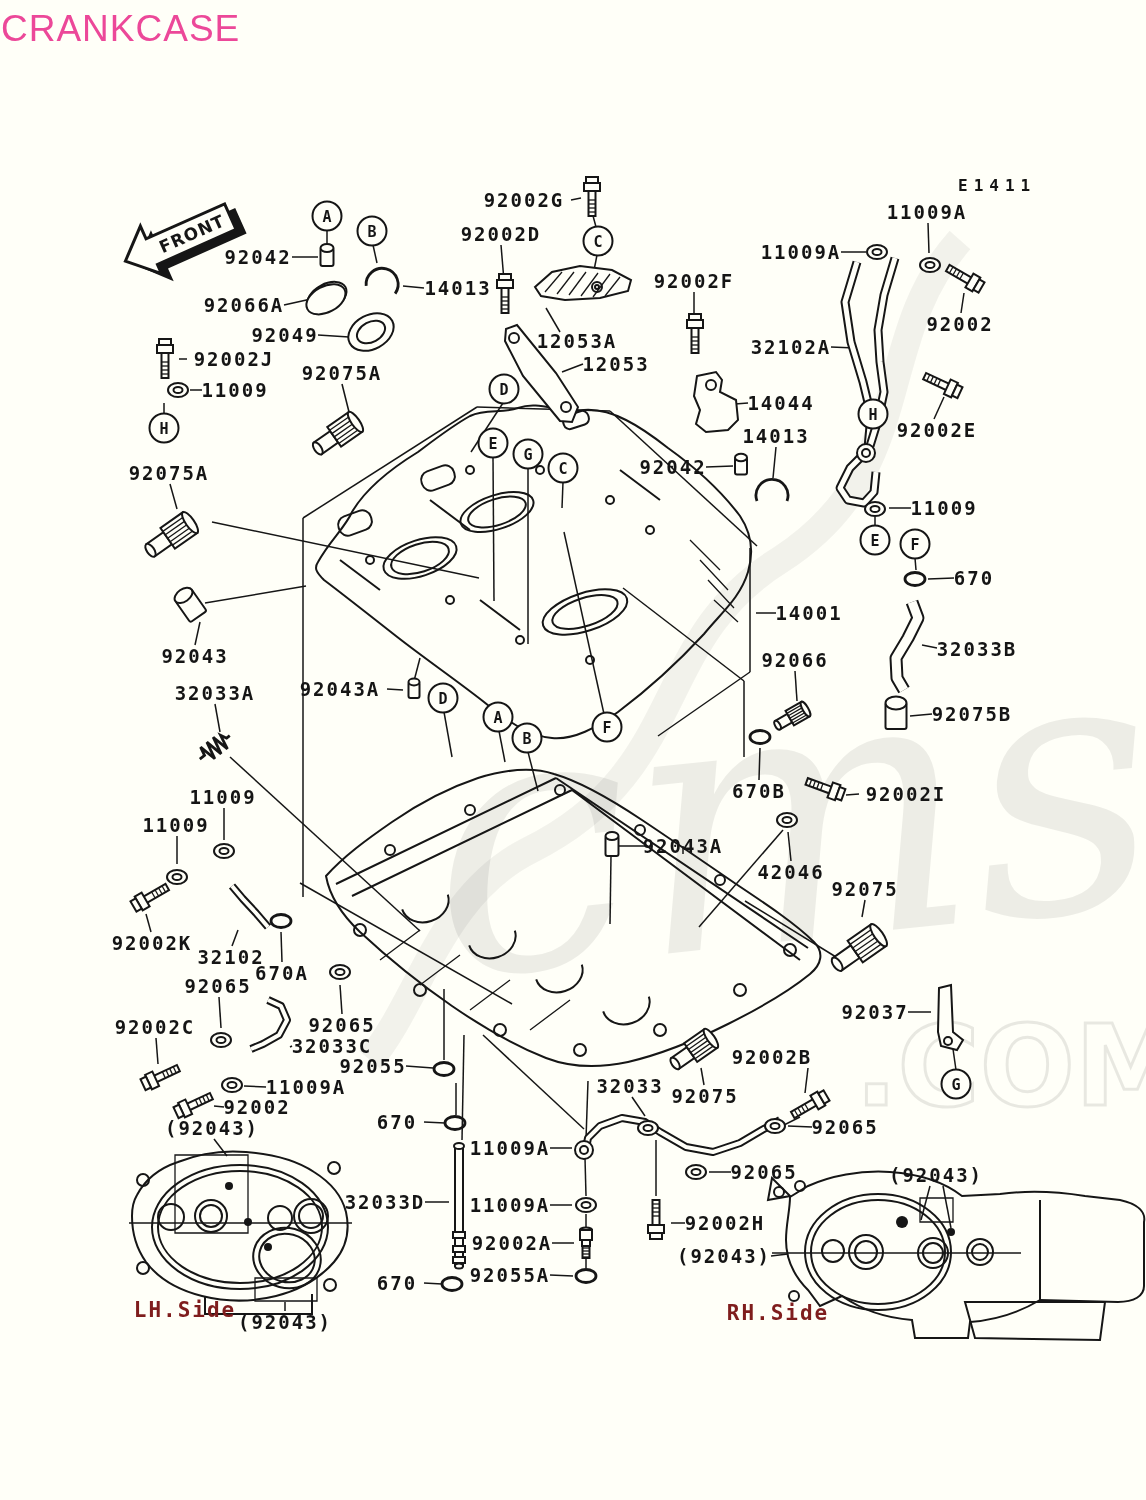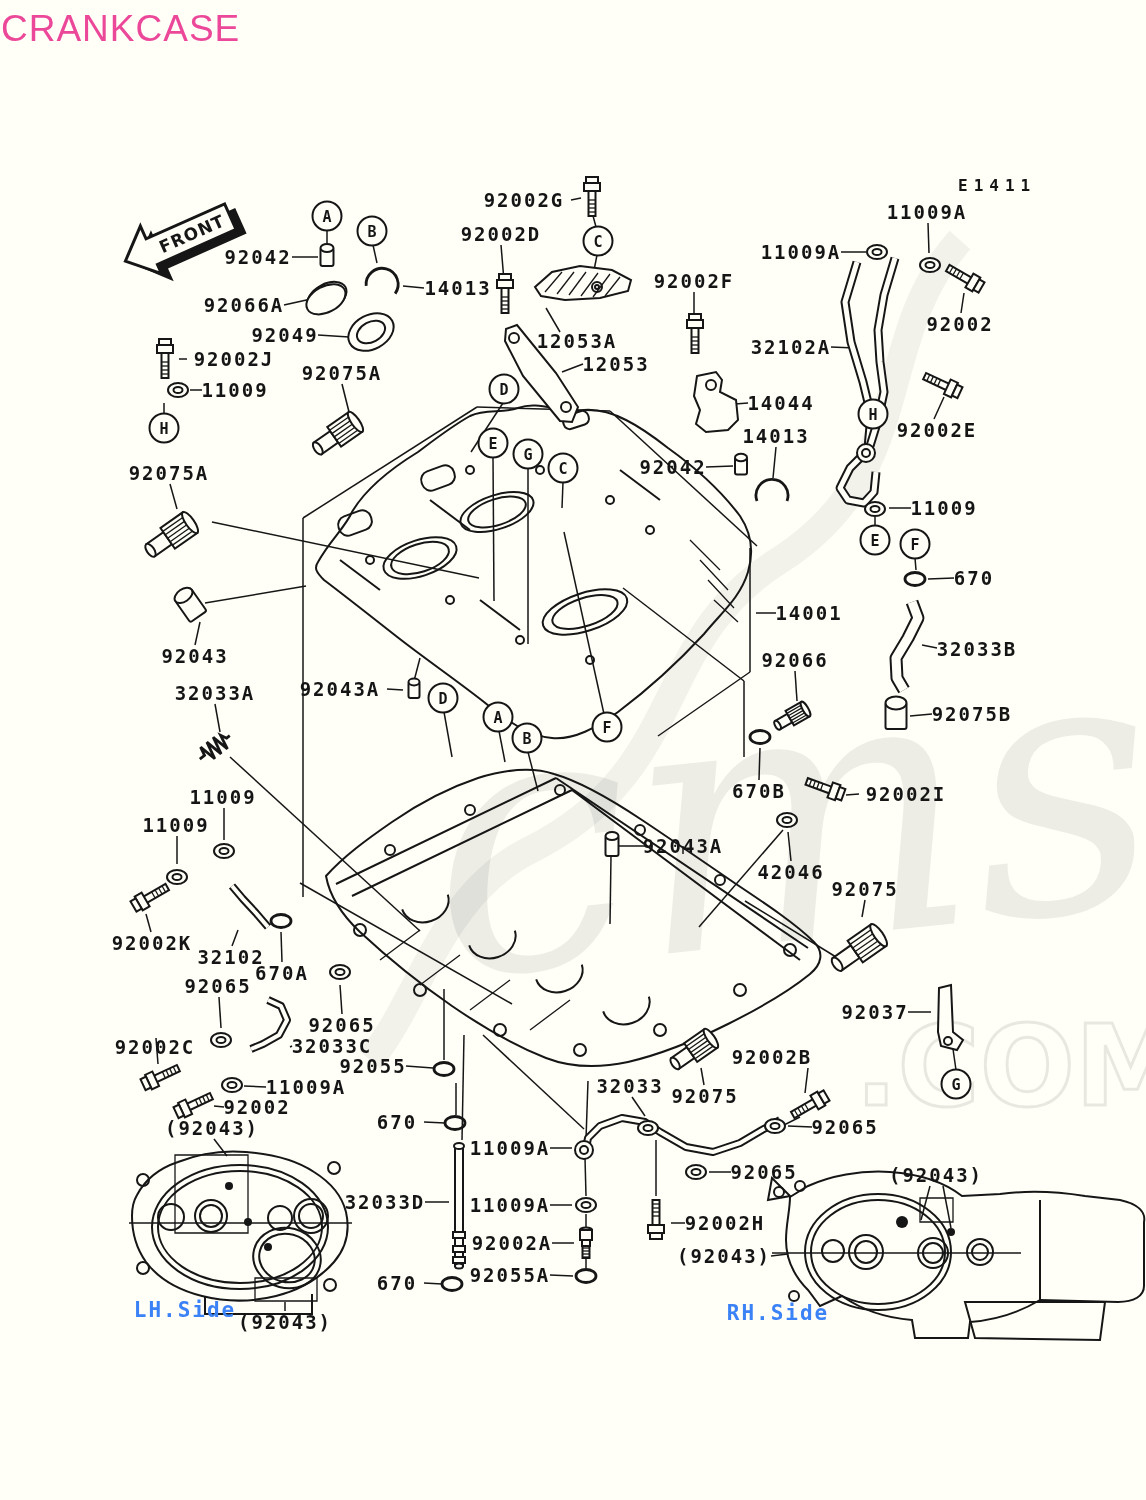--- a/index.html
+++ b/index.html
@@ -7,21 +7,21 @@
         font-family:"DejaVu Sans Mono", monospace;}
   .page-title{position:absolute;left:1px;top:8px;font-family:"Liberation Sans",sans-serif;
         font-size:37px;color:#ec4899;letter-spacing:1px;}
   .diagram-code{position:absolute;left:958px;top:176px;font:700 16px "DejaVu Sans Mono",monospace;
         letter-spacing:6px;color:#151515;white-space:nowrap;}
   #diagram{position:absolute;left:0;top:0;}
   #labels{position:absolute;left:0;top:0;width:100%;height:100%;pointer-events:none;}
   .plabel{position:absolute;transform:translate(-50%,-50%);font:700 19px "DejaVu Sans Mono",monospace;
         letter-spacing:2px;color:#151515;white-space:nowrap;}
   .slabel{position:absolute;transform:translate(-50%,-50%);font:700 21px "DejaVu Sans Mono",monospace;
-        letter-spacing:2px;color:#3b82f6;white-space:nowrap;}
+        letter-spacing:2px;color:#7f1d1d;white-space:nowrap;}
   .callout{position:absolute;transform:translate(-50%,-50%);width:27px;height:27px;border:2px solid #151515;
         border-radius:50%;background:#fffff8;display:flex;align-items:center;justify-content:center;
         font:700 15px "DejaVu Sans Mono",monospace;color:#151515;}
   .footer{position:absolute;left:0;top:1445px;width:100%;text-align:center;
         font-family:"Liberation Sans",sans-serif;font-size:41px;color:#cc0000;}
   .ln{stroke:#161616;stroke-width:1.5;}
   .art{stroke:#161616;stroke-width:2;fill:none;}
   .thin{stroke:#161616;stroke-width:1.3;fill:none;}
   .pf{fill:#fffff8;stroke:#161616;stroke-width:2;}
   .po{fill:none;stroke:#161616;stroke-width:2.8;}
@@ -646,21 +646,21 @@
       <div class="plabel" style="left: 195px; top: 656px;">92043</div>
       <div class="plabel" style="left: 215px; top: 693px;">32033A</div>
       <div class="plabel" style="left: 340px; top: 689px;">92043A</div>
       <div class="plabel" style="left: 683px; top: 846px;">92043A</div>
       <div class="plabel" style="left: 223px; top: 797px;">11009</div>
       <div class="plabel" style="left: 176px; top: 825px;">11009</div>
       <div class="plabel" style="left: 152px; top: 943px;">92002K</div>
       <div class="plabel" style="left: 231px; top: 957px;">32102</div>
       <div class="plabel" style="left: 282px; top: 973px; text-align: center;">670A</div>
       <div class="plabel" style="left: 218px; top: 986px;">92065</div>
-      <div class="plabel" style="left: 155px; top: 1027px; margin-top: 20px;">92002C</div>
+      <div class="plabel" style="left: 155px; top: 1027px;">92002C</div>
       <div class="plabel" style="left: 342px; top: 1025px;">92065</div>
       <div class="plabel" style="left: 332px; top: 1046px;">32033C</div>
       <div class="plabel" style="left: 373px; top: 1066px;">92055</div>
       <div class="plabel" style="left: 306px; top: 1087px;">11009A</div>
       <div class="plabel" style="left: 257px; top: 1107px;">92002</div>
       <div class="plabel" style="left: 212px; top: 1128px;">(92043)</div>
       <div class="plabel" style="left: 397px; top: 1122px;">670</div>
       <div class="plabel" style="left: 791px; top: 872px;">42046</div>
       <div class="plabel" style="left: 865px; top: 889px;">92075</div>
       <div class="plabel" style="left: 875px; top: 1012px;">92037</div>

